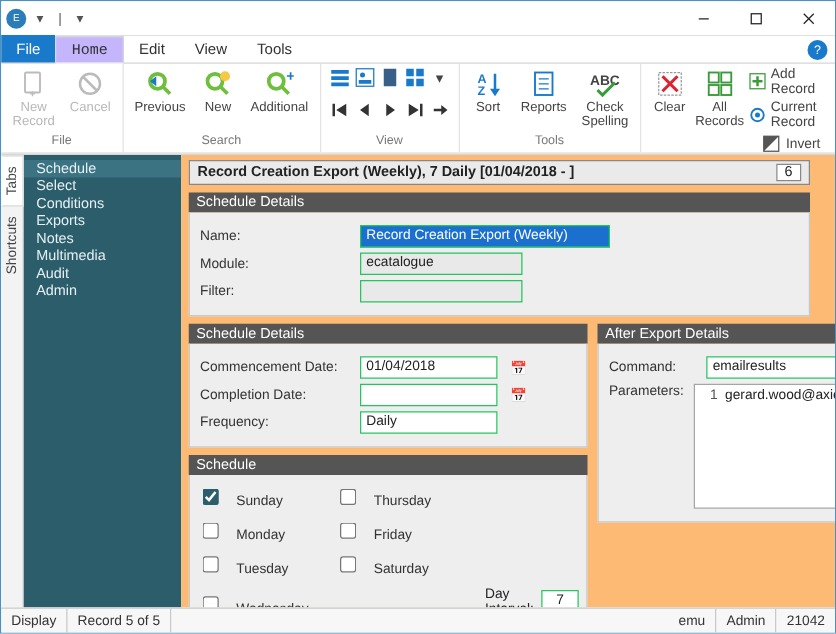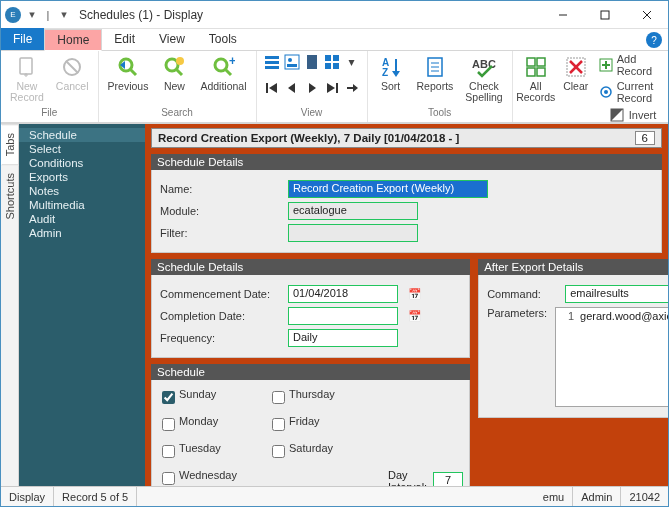--- a/index.html
+++ b/index.html
@@ -12,21 +12,21 @@
   .qat { display:flex; align-items:center; gap:2px; margin-right:8px;}
   .qat-btn { width:14px; height:14px; display:flex; align-items:center; justify-content:center; color:#555; }
   .title-text { flex:0 0 auto; color:#333; font-size:12px; }
   .titlebar-spacer{flex:1;}
   .win-controls { display:flex; }
   .win-btn { width:42px; height:27px; display:flex; align-items:center; justify-content:center; font-size:13px; color:#222; }
   
   .menutabs { height:22px; background:#fff; display:flex; align-items:flex-end; padding-left:0; gap:0; border-bottom:1px solid #d6d6d6; position:relative;}
   .file-tab { background:#1979ca; color:#fff; padding:3px 12px; height:22px; display:flex; align-items:center; font-size:12px;}
   .menu-tab { padding:3px 12px; height:22px; display:flex; align-items:center; color:#333; font-size:12px;}
-  .menu-tab.active { border:1px solid #d6d6d6; border-bottom:1px solid #fff; background:#fca5a5; margin-bottom:-1px;}
+  .menu-tab.active { border:1px solid #d6d6d6; border-bottom:1px solid #fff; background:#c4b5fd; margin-bottom:-1px;font-family:Liberation Mono, monospace;}
   .help-icon { position:absolute; right:6px; top:3px; width:16px; height:16px; border-radius:50%; background:#1979ca; color:#fff; display:flex; align-items:center; justify-content:center; font-size:10px;}
   
   .ribbon { height:72px; background:#fff; border-bottom:1px solid #d6d6d6; display:flex; }
   .ribbon-group { border-right:1px solid #e4e4e4; padding:2px 6px 1px 6px; display:flex; flex-direction:column; align-items:center; justify-content:space-between;}
   .ribbon-group .group-body{ display:flex; align-items:flex-start; gap:6px; flex:1;}
   .ribbon-group .group-label{ font-size:10px; color:#777; text-align:center; height:14px;}
   .rbtn { display:flex; flex-direction:column; align-items:center; justify-content:flex-start; gap:1px; min-width:34px; padding:2px 3px; color:#444; text-align:center;}
   .rbtn .ico { width:24px; height:24px; margin-bottom:1px; display:flex; align-items:center; justify-content:center; }
   .rbtn.disabled { color:#b8b8b8; }
   .rbtn .lbl { font-size:10.5px; line-height:11px; white-space:pre; }
@@ -35,35 +35,35 @@
   .sel-row { display:flex; align-items:center; gap:4px; font-size:11px; color:#444;justify-content:center;}
   .sel-ico { width:16px; height:16px; display:flex; align-items:center; justify-content:center;}
   
   .body { flex:1; display:flex; min-height:0; background:#fff; border-top:1px solid #d6d6d6;}
   .vtabs { width:18px; background:#f3f3f3; border-right:1px solid #d6d6d6; display:flex; flex-direction:column; align-items:center;}
   .vtab { writing-mode:vertical-rl; transform:rotate(180deg); padding:8px 2px; font-size:11px; color:#444; }
   .vtab.active{ background:#fff; border:1px solid #d6d6d6; border-right:1px solid #fff; margin-right:-1px;}
   .sidebar { width:126px; background:#2b5d6b; color:#e6f0f3; padding:4px 0;}
   .sidebar .item { padding:1px 10px; font-size:11.5px;}
   .sidebar .item.sel { background:#3c7383;}
-  .main { flex:1; background:#c2410c; padding:4px 6px 6px 6px; overflow:hidden;}
+  .main { flex:1; background:#fdba74; padding:4px 20px 6px 6px; overflow:hidden;}
   .record-hdr { background:#eaeaea; border:1px solid #888; display:flex; align-items:center; padding:2px 6px; font-weight:600; font-size:11.5px; }
   .record-hdr .cnt{ margin-left:auto; background:#fff; border:1px solid #888; padding:0 6px; font-weight:400;}
   .section-title { background:#555; color:#fff; padding:2px 6px; margin-top:6px; font-size:11.5px;}
   .section-body { background:#eee; border:1px solid #c9c9c9; border-top:none; padding:6px 8px; }
   .frow { display:flex; align-items:center; gap:8px; margin:4px 0; font-size:11px;}
   .frow label{ width:120px; color:#333; }
   .input { height:18px; border:1px solid #22c55e; background:#fff; padding:1px 4px; font-size:11px; flex:1;}
   .input.ro{ background:#e9e9e9;}
   .input.selected{ background:#1a6fcf; color:#fff;}
   .date-picker{ width:14px;height:16px;display:inline-flex;align-items:center;justify-content:center;color:#888;margin-left:2px;}
   .cols { display:flex; gap:8px; align-items:flex-start;}
   .cols > div{ flex:1; }
   .checks { display:grid; grid-template-columns: 110px 110px auto; row-gap:8px; padding:8px 6px; background:#eee; border:1px solid #c9c9c9; border-top:none;}
-  .chk { display:flex; align-items:flex-start; gap:1px; font-size:11px; color:#333; }
+  .chk { display:flex; align-items:flex-end; gap:11px; font-size:11px; color:#333; }
   .chk input{ width:13px;height:13px; accent-color:#2b5d6b;}
   .day-int{ display:flex; align-items:center; gap:6px; font-size:11px; margin-left:10px;}
   .day-int .input{width:30px;flex:0 0 30px;text-align:center;}
   .params-box{ border:1px solid #a5a5a5; background:#fff; height:100px; padding:2px 4px; font-size:11px;}
   .params-row{ display:flex; gap:6px; }
   .params-row .idx{ width:14px; text-align:right; color:#555;}
   
   .statusbar { height:20px; border-top:1px solid #c9c9c9; background:#f7f7f7; display:flex; align-items:center; font-size:11px; color:#333;}
   .statusbar .cell{ padding:0 8px; border-right:1px solid #c9c9c9; height:100%; display:flex; align-items:center;}
   .statusbar .spacer{flex:1;}
@@ -73,21 +73,20 @@
 <body>
 <div class="window">
 
   <div class="titlebar">
     <div class="sys-icon">E</div>
     <div class="qat">
       <div class="qat-btn">▾</div>
       <div class="qat-btn">|</div>
       <div class="qat-btn">▾</div>
     </div>
-    <div class="title-text">Schedules (1) - Display</div>
     <div class="titlebar-spacer"></div>
     <div class="win-controls">
       <div class="win-btn">
         <svg width="10" height="10">
             <line x1="1" y1="5" x2="9" y2="5" stroke="#222" stroke-width="1"></line>
           </svg>
       </div>
       <div class="win-btn">
         <svg width="10" height="10">
             <rect x="1" y="1" width="8" height="8" fill="none" stroke="#222" stroke-width="1"></rect>
@@ -279,38 +278,38 @@
         </div>
       </div>
       <div class="group-label">Tools</div>
     </div>
 
     <div class="ribbon-group" style="border-right:none;">
       <div class="group-body">
         <div class="rbtn">
           <div class="ico">
               <svg width="22" height="22">
+                <rect x="2" y="2" width="18" height="18" fill="none" stroke="#999" stroke-width="1" stroke-dasharray="2,1"></rect>
+                <line x1="5" y1="5" x2="17" y2="17" stroke="#d23" stroke-width="2.5"></line>
+                <line x1="17" y1="5" x2="5" y2="17" stroke="#d23" stroke-width="2.5"></line>
+              </svg>
+            </div>
+          <div class="lbl">Clear</div>
+        </div>
+        <div class="rbtn">
+          <div class="ico">
+              <svg width="22" height="22">
                 <rect x="2" y="2" width="8" height="8" fill="none" stroke="#3a9b3a" stroke-width="1.5"></rect>
                 <rect x="12" y="2" width="8" height="8" fill="none" stroke="#3a9b3a" stroke-width="1.5"></rect>
                 <rect x="2" y="12" width="8" height="8" fill="none" stroke="#3a9b3a" stroke-width="1.5"></rect>
                 <rect x="12" y="12" width="8" height="8" fill="none" stroke="#3a9b3a" stroke-width="1.5"></rect>
               </svg>
             </div>
           <div class="lbl">All
 Records</div>
-        </div>
-        <div class="rbtn">
-          <div class="ico">
-              <svg width="22" height="22">
-                <rect x="2" y="2" width="18" height="18" fill="none" stroke="#999" stroke-width="1" stroke-dasharray="2,1"></rect>
-                <line x1="5" y1="5" x2="17" y2="17" stroke="#d23" stroke-width="2.5"></line>
-                <line x1="17" y1="5" x2="5" y2="17" stroke="#d23" stroke-width="2.5"></line>
-              </svg>
-            </div>
-          <div class="lbl">Clear</div>
         </div>
         <div class="col-stack" style="justify-content:center;gap:3px;">
           <div class="sel-row">
             <div class="sel-ico">
                 <svg width="14" height="14">
                   <rect x="1" y="1" width="12" height="12" fill="none" stroke="#3a9b3a"></rect>
                   <line x1="7" y1="3" x2="7" y2="11" stroke="#3a9b3a" stroke-width="2"></line>
                   <line x1="3" y1="7" x2="11" y2="7" stroke="#3a9b3a" stroke-width="2"></line>
                 </svg>
               </div>

